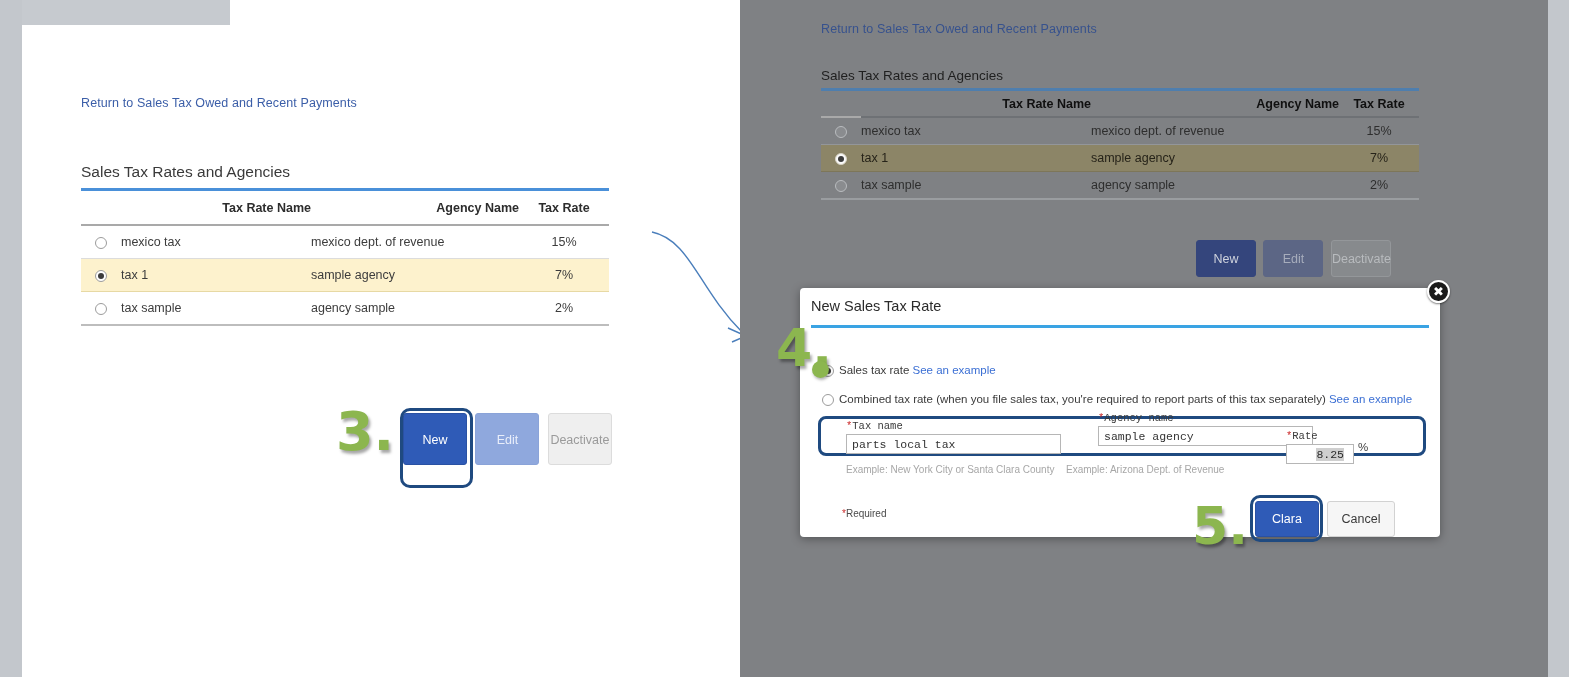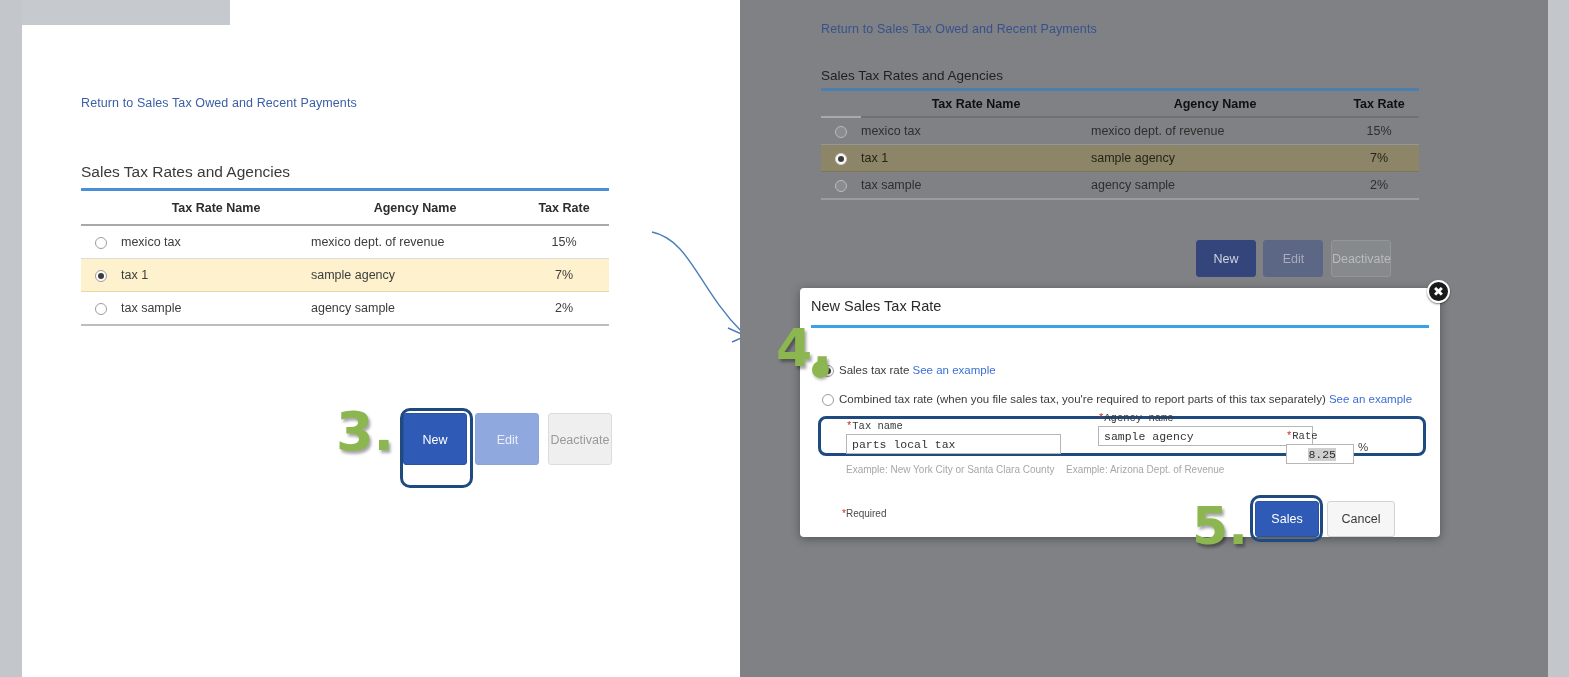--- a/index.html
+++ b/index.html
@@ -42,21 +42,21 @@
     position:absolute; font-size:12.5px; color:#3b5ea8; cursor:pointer;
     white-space:nowrap; letter-spacing:.1px;
   }
   .section-title {
     position:absolute; font-size:15.5px; color:#3a3a3a; white-space:nowrap;
   }
   .tbl { position:absolute; }
   .tbl .rule-top { height:3px; background:#4a90d9; width:100%; }
   .tbl table { border-collapse:collapse; width:100%; table-layout:fixed; }
   .tbl th {
-    font-size:12.5px; color:#2d2d2d; font-weight:bold; text-align:center;
+    font-size:12.5px; color:#2d2d2d; font-weight:bold; text-align:right;
     padding:10px 0 9px 0; border-bottom:2px solid #a9a9a9;
   }
   .tbl td {
     font-size:12.5px; color:#3c3c3c; padding:9px 0; border-bottom:1px solid #dcdcdc;
   }
   .tbl tr.last td { border-bottom:2px solid #bdbdbd; }
   .tbl .c-radio { width:40px; text-align:center; }
   .tbl .c-rate  { text-align:center; }
   .tbl tr.sel td { background:#fdf2cd; border-bottom:1px solid #e7d9a4; }
 
@@ -128,21 +128,21 @@
     box-sizing:border-box;
   }
   .fld { position:absolute;font-family:Liberation Mono, monospace; }
   .fld-label { font-size:10.5px; color:#3a3a3a; white-space:nowrap; }
   .fld-label .req { color:#cc2b2b; }
   .fld-input {
     margin-top:2px; border:1px solid #b6b6b6; background:#fff;
     box-sizing:border-box; font-size:11.5px; color:#333;
     padding:3px 5px; height:20px; line-height:14px;
   }
-  .fld-input.rate { text-align:right; padding-right:17px; }
+  .fld-input.rate { text-align:right; padding-right:9px; }
   .fld-hint {
     position:absolute; font-size:10px; color:#a7a7a7; white-space:nowrap;
   }
   .sel-text { background:#cfcfcf; color:#2b2b2b; }
   .pct { position:absolute; font-size:11.5px; color:#444; }
 
   .required-note {
     position:absolute; left:42px; top:220px; font-size:10px; color:#4a4a4a;
   }
   .required-note .req { color:#cc2b2b; }
@@ -322,21 +322,21 @@
   <div class="fld-hint" style="left:266px; top:176px;">Example: Arizona Dept. of Revenue</div>
 
   <div class="fld" style="left:486px; top:142px; width:68px;">
     <div class="fld-label"><span class="req">*</span><span>Rate</span></div>
     <div class="fld-input rate" style="width:68px;"><span class="sel-text">8.25</span></div>
   </div>
   <div class="pct" style="left:558px; top:153px;">%</div>
 
   <div class="required-note"><span class="req">*</span><span>Required</span></div>
 
-  <div class="btn-save">Sales</div>
+  <div class="btn-save">Clara</div>
   <div class="btn-cancel">Cancel</div>
 
   <div class="ring" style="left:450px; top:207px; width:73px; height:47px;"></div>
 </div>
 
 <div class="step-num" style="left:776px; top:322px; font-size:52px;">4.</div>
 <div class="green-dot" style="left:812px; top:361px;"></div>
 
 <div class="step-num" style="left:1192px; top:500px; font-size:52px;">5.</div>
 

